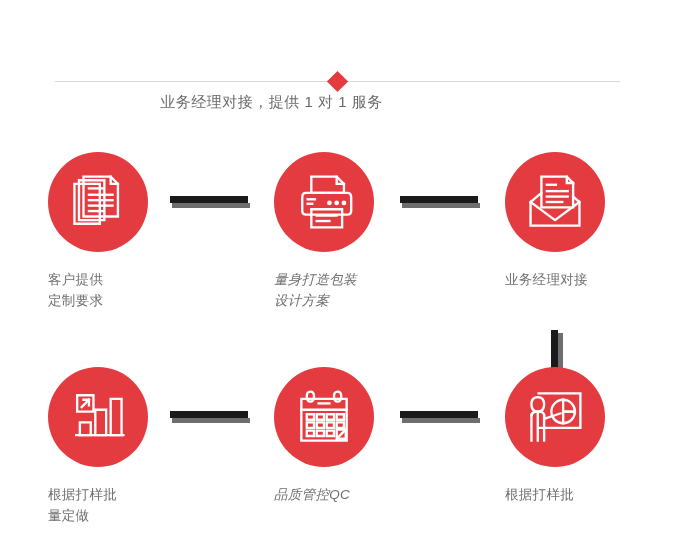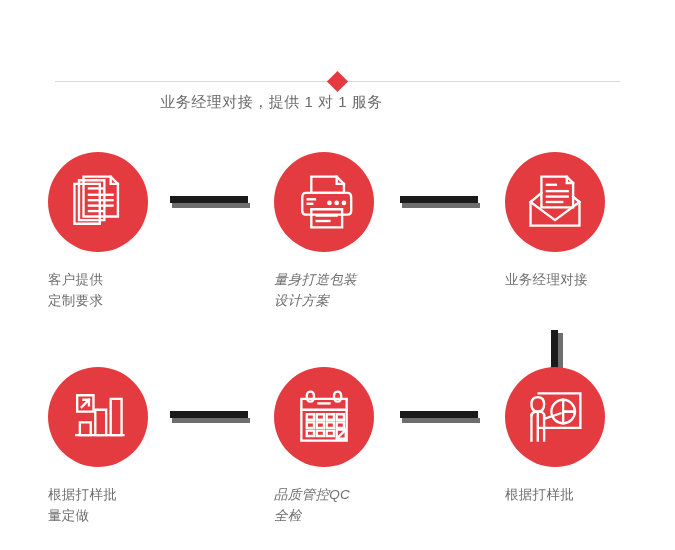--- a/index.html
+++ b/index.html
@@ -332,21 +332,20 @@
           <path d="M46 38 L54 38 L54 44 L46 44 Z"></path>
           <path d="M13 47 L21 47 L21 53 L13 53 Z"></path>
           <path d="M24 47 L32 47 L32 53 L24 53 Z"></path>
           <path d="M35 47 L43 47 L43 53 L35 53 Z"></path>
           <path d="M46 46 L56 46 L56 56 L46 56 Z"></path>
           <path d="M48 54 L56 46"></path>
         </svg>
       </div>
       <div class="caption">
         <div>品质管控QC</div>
-        <div>全检</div>
       </div>
     </div>
 
     <div class="conn-h conn-h-2">
       <div class="bar"></div>
       <div class="shadow"></div>
     </div>
 
     <div class="step step-3">
       <div class="circle">

